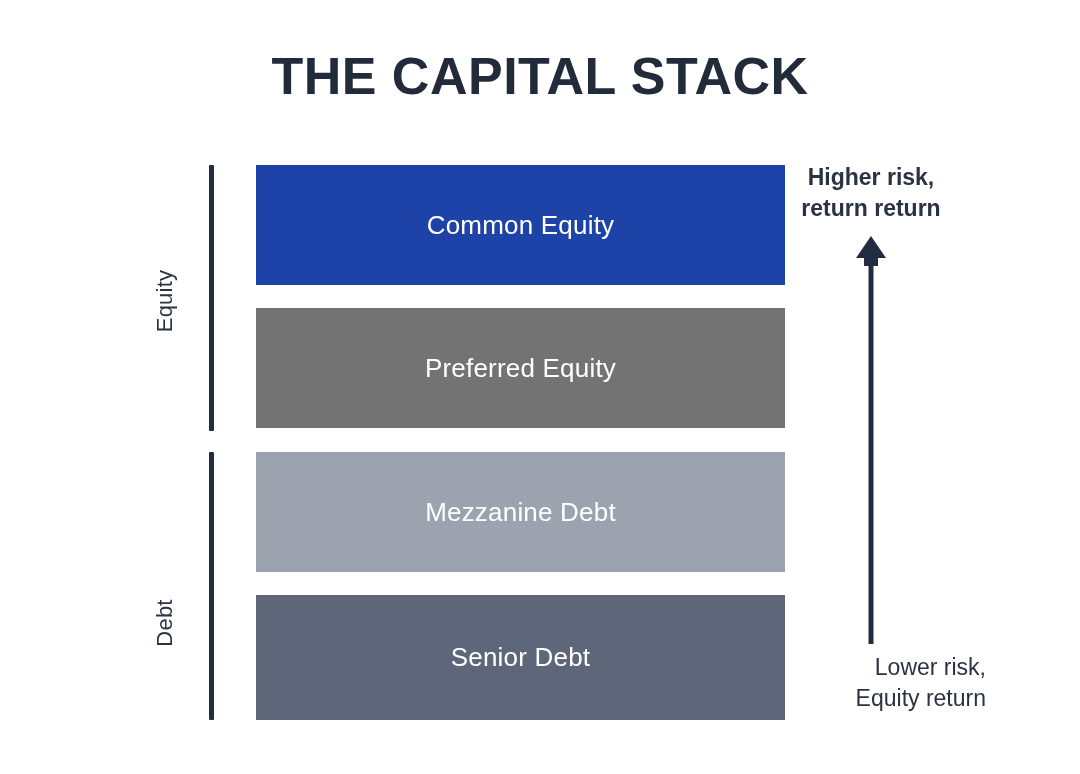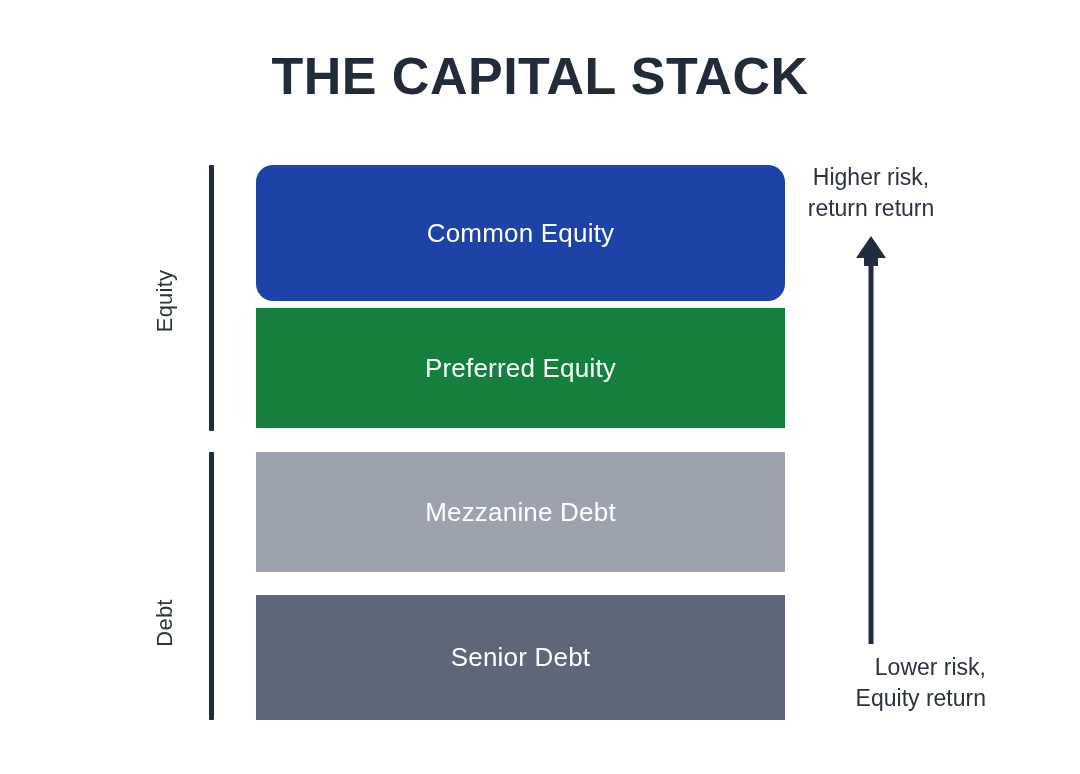--- a/index.html
+++ b/index.html
@@ -82,35 +82,35 @@
     display: flex;
     align-items: center;
     justify-content: center;
   }
   .layer-label {
     font-size: 26px;
     color: #ffffff;
     letter-spacing: 0.2px;
     white-space: nowrap;
   }
-  #layer-0 { top: 165px; height: 136px; border-radius: 17px; }
+  #layer-0 { top: 165px; height: 120px; }
   #layer-1 { top: 308px; height: 120px; }
   #layer-2 { top: 452px; height: 120px; }
   #layer-3 { top: 595px; height: 125px; }
 
   
   .risk-note {
     position: absolute;
     width: 230px;
     text-align: center;
     font-size: 23px;
     line-height: 1.35;
     color: #2b3342;
   }
-  #risk-note-top    { left: 756px; top: 162px; }
+  #risk-note-top    { left: 756px; top: 162px; font-weight: bold; }
   #risk-note-bottom { left: 756px; top: 652px; text-align: right; }
   .risk-note span { display: block; }
 
   
   #risk-arrow {
     position: absolute;
     left: 845px;
     top: 232px;
     width: 52px;
     height: 412px;
@@ -126,21 +126,21 @@
   <div class="bracket-line" id="bracket-equity"></div>
   <div class="bracket-line" id="bracket-debt"></div>
 
   <div class="side-label" id="label-equity">Equity</div>
   <div class="side-label" id="label-debt">Debt</div>
 
   <div class="layer" id="layer-0" style="background-color: rgb(30, 67, 168);">
     <span class="layer-label">Common Equity</span>
   </div>
 
-  <div class="layer" id="layer-1" style="background-color: #15803d; justify-content: center;">
+  <div class="layer" id="layer-1" style="background-color: #737373; justify-content: center;">
     <span class="layer-label">Preferred Equity</span>
   </div>
 
   <div class="layer" id="layer-2" style="background-color: rgb(156, 163, 175); text-align: center;">
     <span class="layer-label">Mezzanine Debt</span>
   </div>
 
   <div class="layer" id="layer-3" style="background-color: rgb(94, 103, 121); justify-content: center;">
     <span class="layer-label">Senior Debt</span>
   </div>

